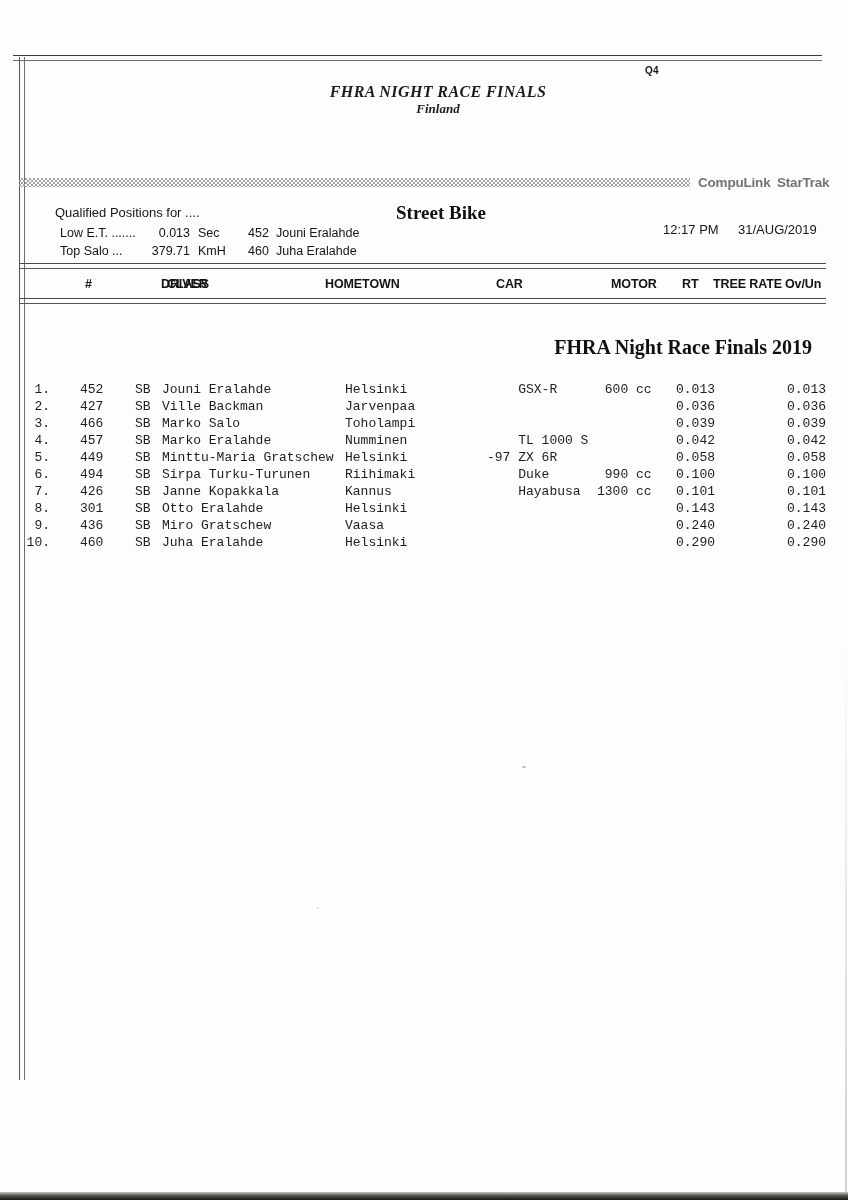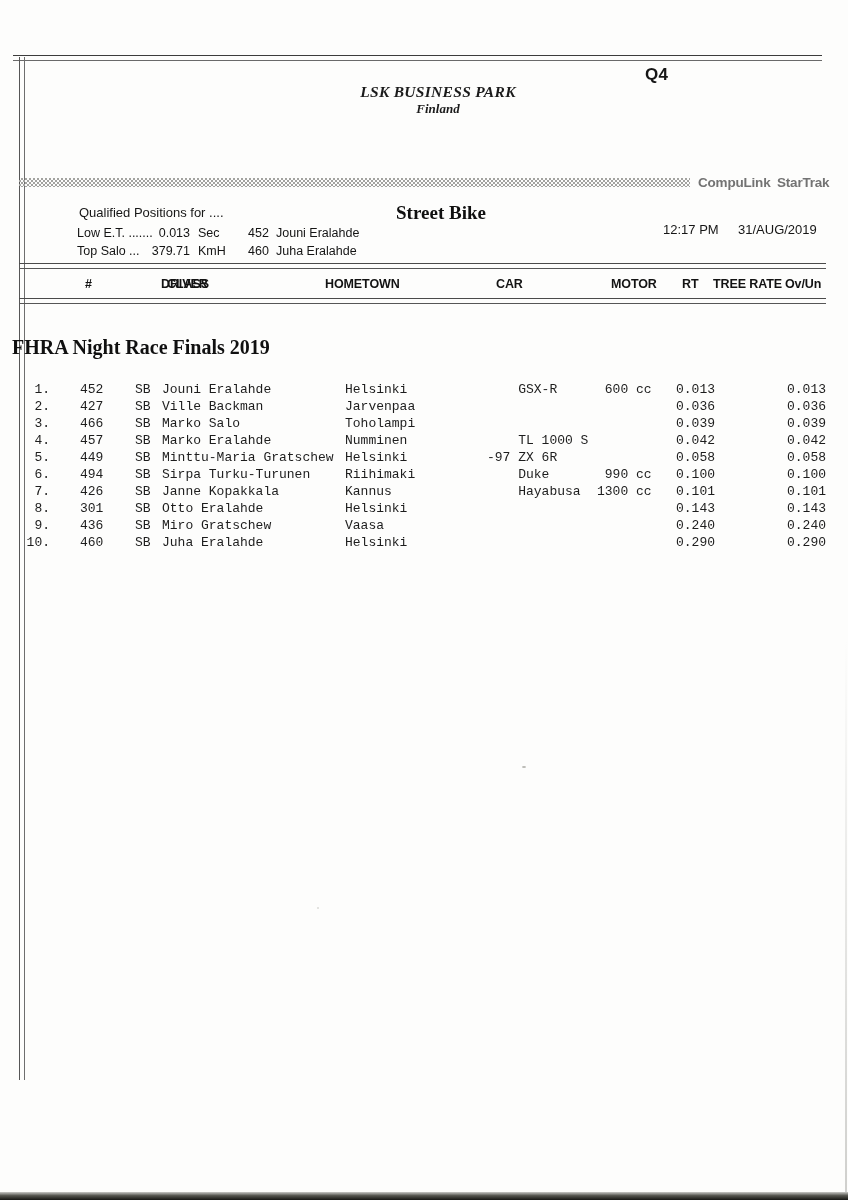--- a/index.html
+++ b/index.html
@@ -15,64 +15,64 @@
     border-left:1.8px solid #565656;border-right:1.6px solid #6e6e6e;box-sizing:border-box;}
   .edge-bottom{position:absolute;left:0;bottom:0;width:848px;height:8px;
     background:linear-gradient(180deg,#c9c9c6 0%,#55554f 45%,#161613 100%);}
   .edge-right{position:absolute;right:1px;top:640px;width:2px;height:552px;
     background:linear-gradient(180deg,rgba(180,180,178,0),rgba(170,170,166,.55));}
   .speck{position:absolute;background:#b9b9b4;border-radius:50%;}
   .s1{left:522px;top:766px;width:4px;height:2px;}
   .s2{left:317px;top:907px;width:2px;height:2px;opacity:.5;}
 
   
-  .q4{position:absolute;left:645px;top:65px;font-size:17px;font-weight:600;letter-spacing:.3px;}
+  .q4{position:absolute;left:645px;top:65px;font-size:10px;font-weight:600;letter-spacing:.3px;}
   .event-header{position:absolute;left:38px;top:83px;width:800px;text-align:center;
     font-family:"Liberation Serif",serif;font-style:italic;font-weight:700;color:#1b1b1b;}
   .event-header div{line-height:17.3px;}
   .ev-title{font-size:16px;letter-spacing:.4px;}
   .ev-dates{font-size:15px;}
   .ev-venue{font-size:15.5px;letter-spacing:.3px;}
   .ev-country{font-size:13px;}
 
   
   .dotted-band{position:absolute;left:19px;top:178px;width:671px;height:9px;
     background:conic-gradient(#a3a3a0 25%,rgba(255,255,255,0) 0 50%,#a3a3a0 0 75%,rgba(255,255,255,0) 0) 0 0/4px 4px;}
   .compulink{position:absolute;left:698px;top:175px;font-size:13.5px;font-weight:600;
     letter-spacing:-.2px;word-spacing:3px;color:#737373;}
 
   
-  .qual-heading{position:absolute;left:55px;top:205px;font-size:13px;font-weight:500;margin-left:24px;}
+  .qual-heading{position:absolute;left:55px;top:205px;font-size:13px;font-weight:500;}
   .class-title{position:absolute;left:41px;top:202px;width:800px;text-align:center;
     font-family:"Liberation Serif",serif;font-weight:700;font-size:19px;color:#101010;}
   .stat{position:absolute;left:0;width:848px;font-size:12.5px;font-weight:500;color:#141414;}
   .stat-low{top:226px;}
   .stat-top{top:244px;}
-  .st-label{position:absolute;left:77px;}
+  .st-label{position:absolute;left:60px;}
   .st-value{position:absolute;left:110px;width:80px;text-align:right;}
   .st-unit{position:absolute;left:198px;}
   .st-num{position:absolute;left:248px;}
   .st-driver{position:absolute;left:276px;}
   .print-time{position:absolute;left:663px;top:222px;font-size:13px;font-weight:500;}
   .print-date{position:absolute;left:738px;top:222px;font-size:13px;font-weight:500;}
 
   
   .rule{position:absolute;left:19px;width:807px;height:6px;box-sizing:border-box;
     border-top:1.6px solid #4a4a4a;border-bottom:1.6px solid #565656;}
   .rule-a{top:263px;}
   .rule-b{top:298px;}
   .thead{position:absolute;left:0;top:277px;width:848px;height:16px;
     font-size:12.5px;font-weight:700;letter-spacing:-.1px;color:#131313;}
   .thead span{position:absolute;top:0;}
   .th-0{left:85px;}  .th-1{left:126px;margin-left:41px;} .th-2{left:161px;}
   .th-3{left:325px;} .th-4{left:496px;} .th-5{left:611px;}
   .th-6{left:682px;} .th-7{left:713px;} .th-8{left:785px;}
 
   
-  .table-title{position:absolute;left:12px;top:336px;width:800px;text-align:left;
+  .table-title{position:absolute;left:12px;top:336px;width:800px;text-align:right;
     font-family:"Liberation Serif",serif;font-weight:700;font-size:20px;color:#101010;}
   .rows{position:absolute;left:0;top:381px;width:848px;}
   .trow{display:grid;grid-template-columns:55px 75px 32px 183px 142px 110px 79px 50px 60px 62px;
     height:17px;font-family:"Liberation Mono",monospace;font-size:13px;line-height:17px;
     color:#1d1d1d;white-space:pre;}
   .cell{overflow:visible;}
   .c-pos{text-align:right;padding-right:5px;}
   .c-num{padding-left:25px;}
   .c-cls{padding-left:5px;}
   .c-ovun{padding-left:1px;}
@@ -81,21 +81,21 @@
 <body>
 
 <div id="scan">
 
   <div class="frame-top"></div>
   <div class="frame-left"></div>
 
   <div class="q4">Q4</div>
 
   <div class="event-header">
-    <div class="ev-venue">LSK BUSINESS PARK</div>
+    <div class="ev-title">FHRA NIGHT RACE FINALS</div>
     <div class="ev-country">Finland</div>
   </div>
 
   <div class="dotted-band"></div>
   <div class="compulink">CompuLink StarTrak</div>
 
   <div class="qual-heading">Qualified Positions for ....</div>
   <div class="class-title">Street Bike</div>
 
   <div class="stat stat-low">

